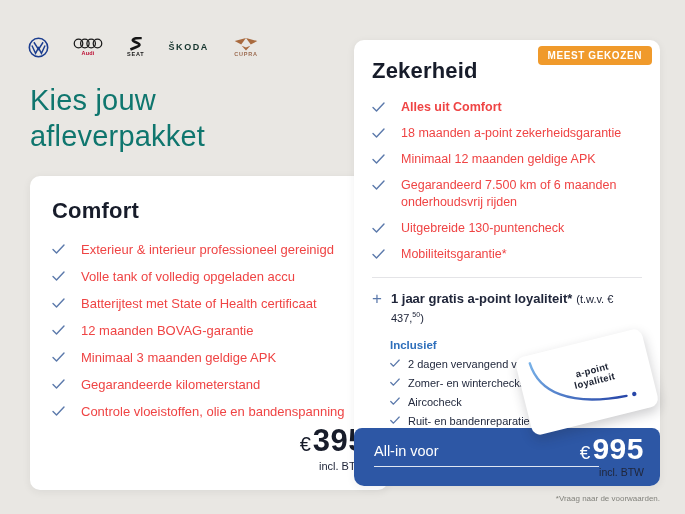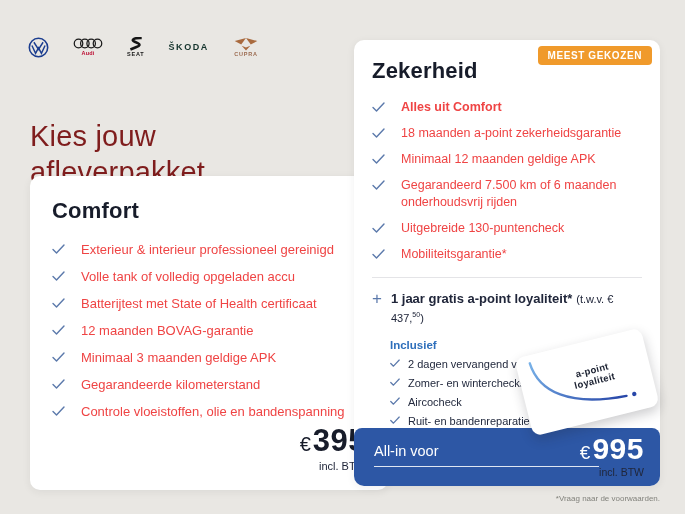--- a/index.html
+++ b/index.html
@@ -11,21 +11,21 @@
   
   .brands { position:absolute; left:28px; top:30px; display:flex; align-items:center; gap:24px; height:34px; }
   .brand { display:flex; flex-direction:column; align-items:center; justify-content:center; gap:1px; }
   .brand-sub { font-size:5.5px; font-weight:700; letter-spacing:0.8px; line-height:1; }
   .audi-sub { color:#bb0a30; letter-spacing:0.2px; }
   .seat-sub { color:#151515; }
   .cupra-sub { color:#9b6a4f; }
   .skoda-word { font-size:9px; font-weight:700; letter-spacing:1.6px; color:#14332c; }
 
   
-  .heading { position:absolute; left:30px; top:82px; font-size:29px; line-height:36px; font-weight:500; color:#7f1d1d; letter-spacing:0.2px;margin-top:36px; }
+  .heading { position:absolute; left:30px; top:82px; font-size:29px; line-height:36px; font-weight:500; color:#0f766e; letter-spacing:0.2px; }
 
   
   .card { position:absolute; background:#ffffff; border-radius:10px; box-shadow:0 2px 8px rgba(40,40,40,0.07); }
   .card-title { font-weight:700; color:#171c2a; font-size:22px; letter-spacing:0.2px; }
 
   ul.features { list-style:none; }
   ul.features li { display:flex; gap:16px; align-items:flex-start; color:#ef4444; }
   .chk { flex:0 0 auto; margin-top:3px; }
 
   

